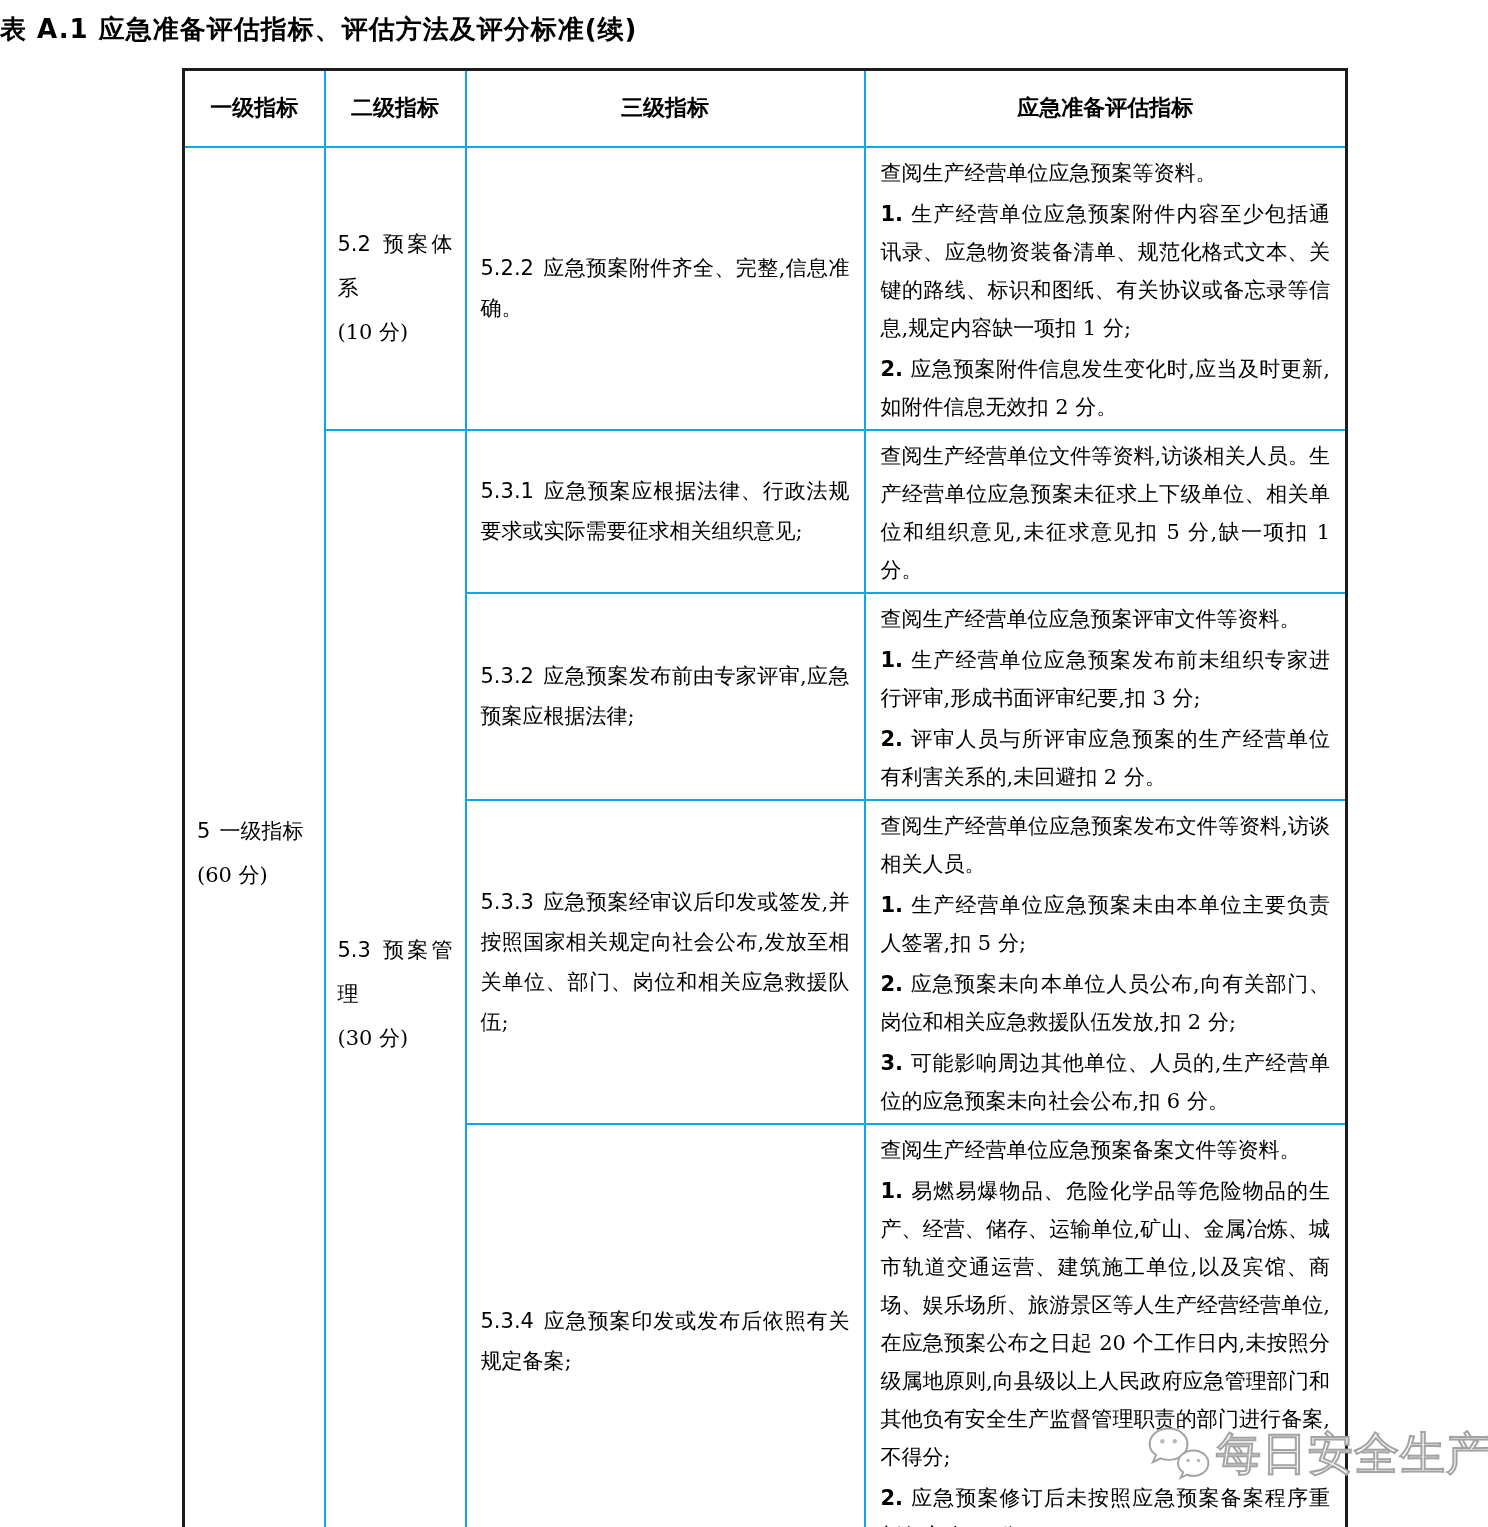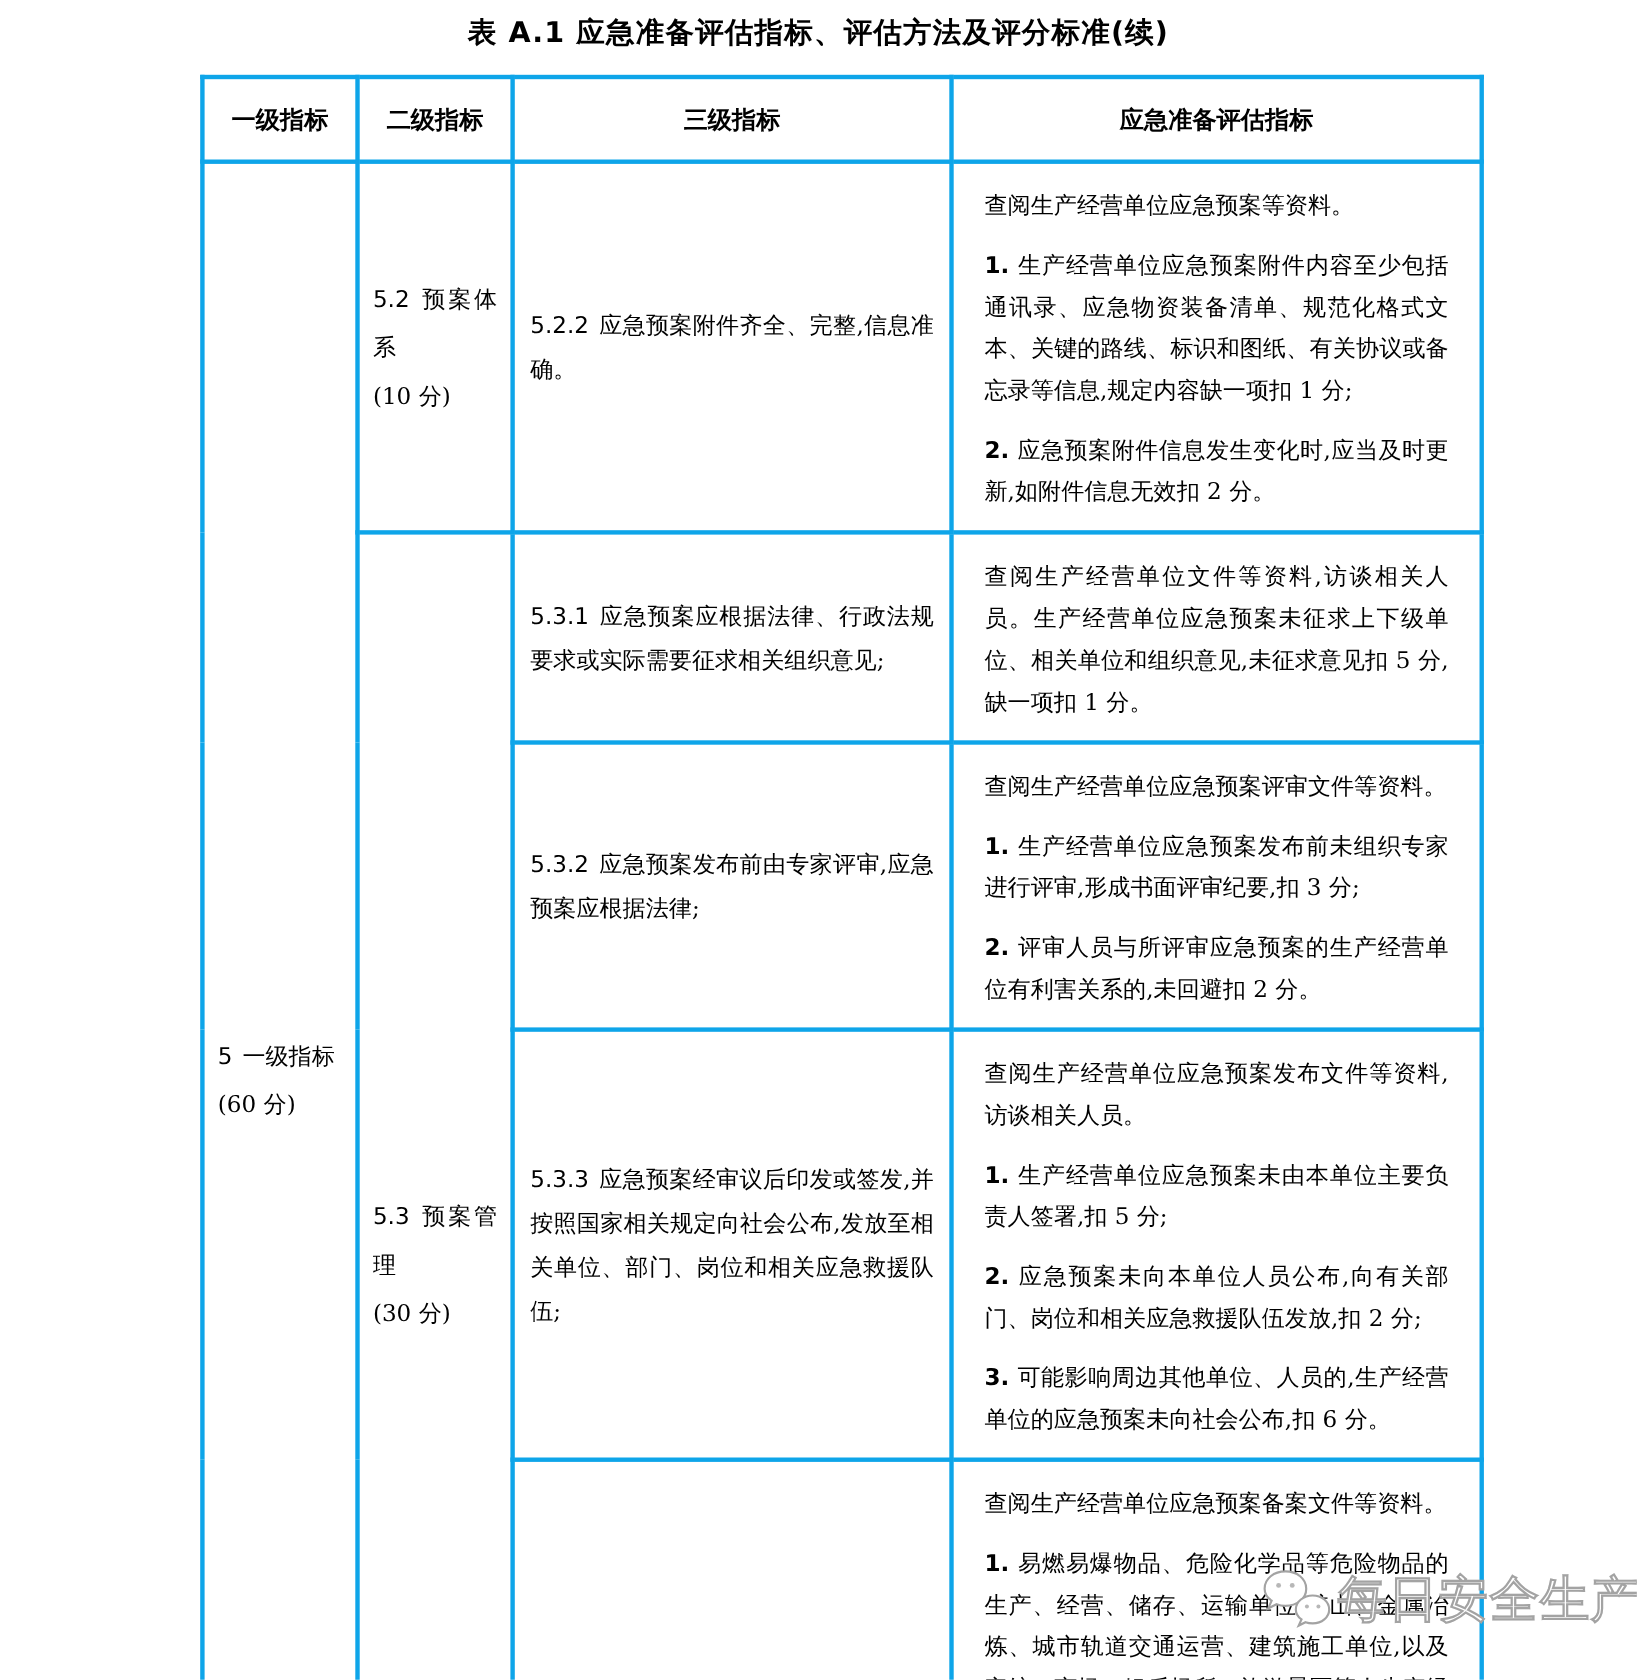--- a/index.html
+++ b/index.html
@@ -6,30 +6,29 @@
   html,body { background:#ffffff; }
   body {
     position:relative;
     width:1488px; height:1527px;
     overflow:hidden;
     font-family:"DejaVu Serif","Liberation Serif",serif;
     color:#000;
   }
   .doc-title {
     position:absolute; top:12px; left:0; width:100%;
-    text-align:center;
     font-family:"DejaVu Sans","Liberation Sans",sans-serif;
     font-weight:bold; font-size:26px; letter-spacing:1px;
   }
   table.eval {
     position:absolute; left:182px; top:68px; width:1163px;
     border-collapse:collapse; table-layout:fixed;
     border:3px solid #1c1c1c;
   }
-  th, td { border:4px solid #0ea5e9; }
+  th, td { border:2px solid #0ea5e9; }
   th {
     font-family:"DejaVu Sans","Liberation Sans",sans-serif;
     font-weight:bold; font-size:22px; text-align:center; vertical-align:middle;
   }
   td { font-size:21px; }
   .c1, .c2 {
     vertical-align:middle; padding:0 12px;
     line-height:44px; text-align:justify;
   }
   .c3 {
@@ -42,21 +41,21 @@
   }
   .num {
     font-family:"DejaVu Sans","Liberation Sans",sans-serif;
     font-weight:normal; margin-right:9px;
   }
   .pnum {
     font-family:"DejaVu Sans","Liberation Sans",sans-serif;
     font-weight:bold; margin-right:7px;
   }
   .pnum:empty { display:none; }
-  .c4 p { margin:16px; }
+  .c4 p { margin:3px; }
   .score { white-space:nowrap; }
   
   .watermark {
     position:absolute; left:1146px; top:1424px;
     display:flex; align-items:center; gap:4px;
     z-index:5; white-space:nowrap;
   }
   .wm-icon { width:66px; height:60px; flex:0 0 auto; }
   .wm-text {
     font-family:"DejaVu Sans","Liberation Sans",sans-serif;

